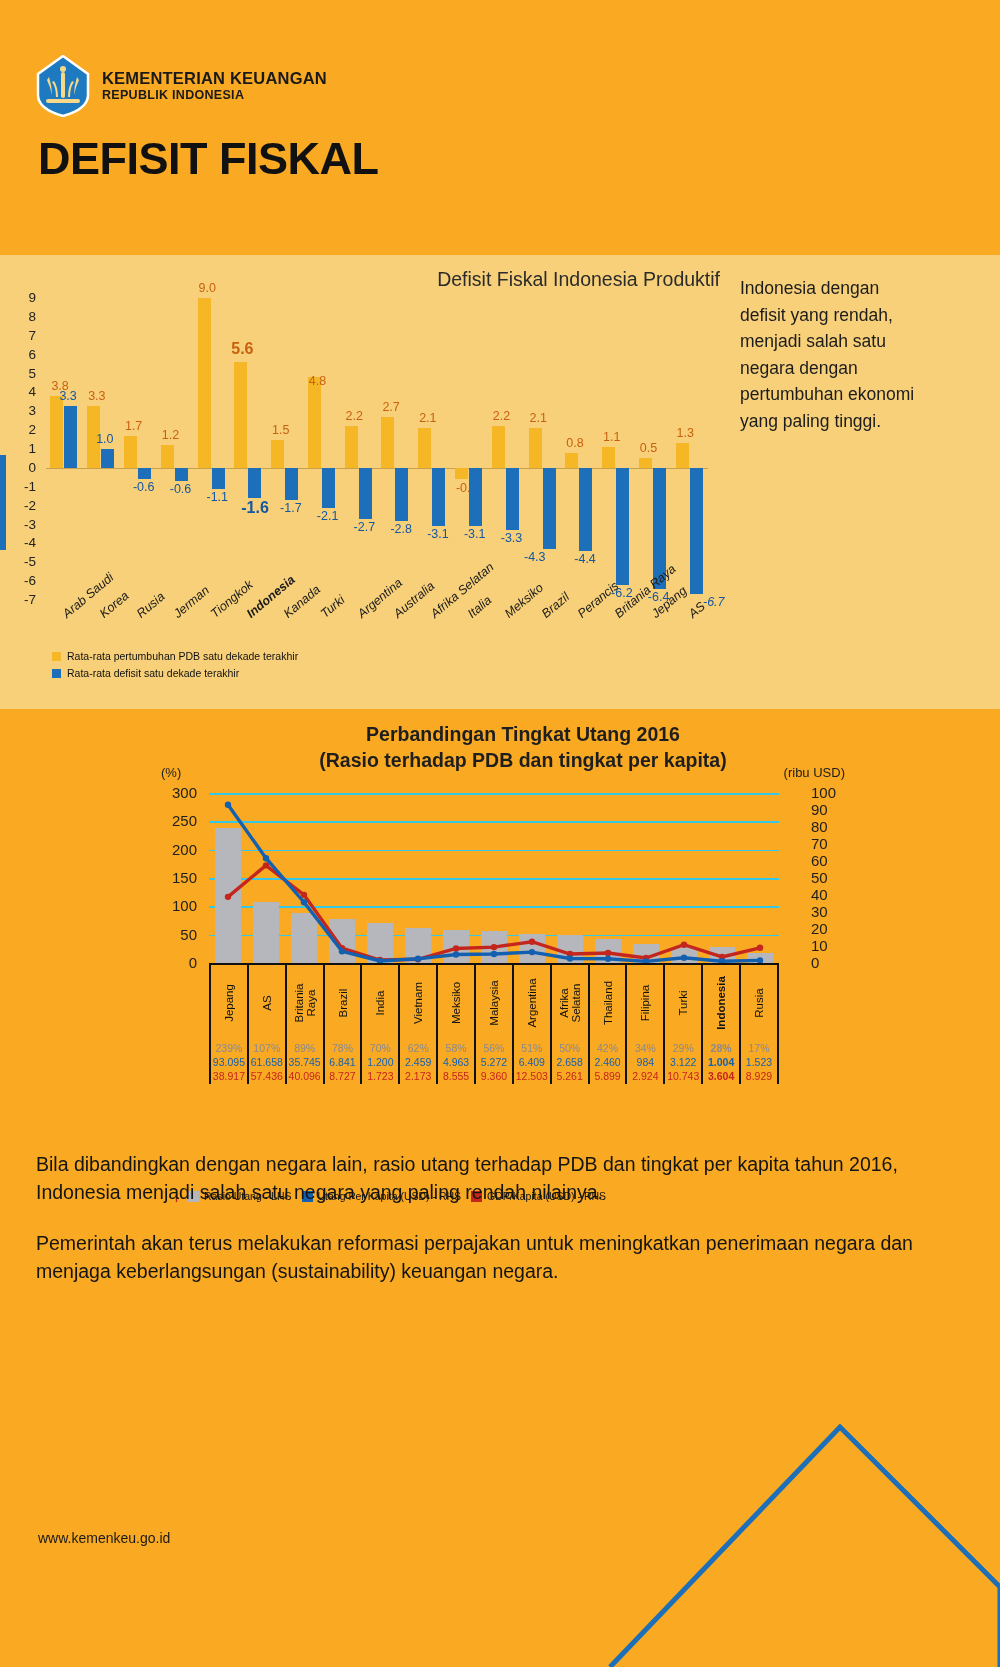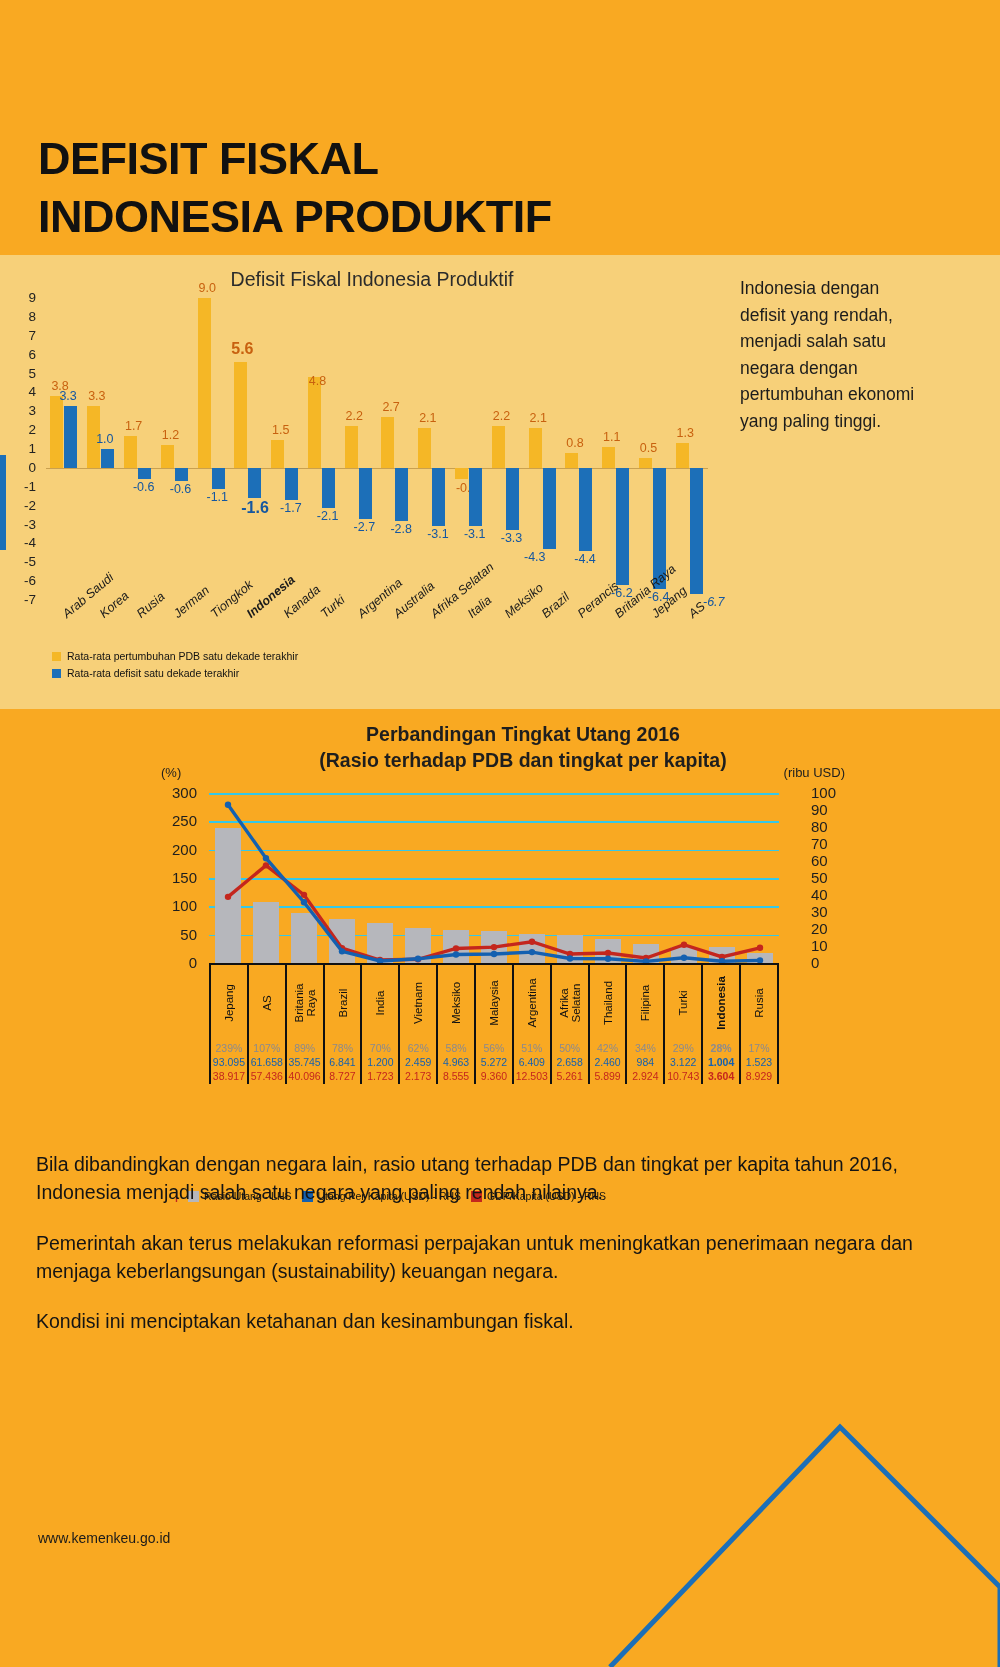--- a/index.html
+++ b/index.html
@@ -14,21 +14,21 @@
   #logo-mark { width:54px; height:62px; position:relative; }
   #ministry-text { line-height:1.15; }
   #ministry-name { font-size:16.5px; font-weight:bold; letter-spacing:.2px; color:#1a1a1a; }
   #ministry-sub { font-size:12.5px; font-weight:bold; letter-spacing:.3px; color:#1a1a1a; }
   #main-title { position:absolute; left:38px; top:130px; font-size:45px; font-weight:bold;
     line-height:1.28; letter-spacing:-0.5px; color:#111; }
 
   
   #panel1 { position:absolute; left:0; top:250px; width:1000px; height:455px; background:#F7D079; }
   #panel1-divider { position:absolute; left:0; top:250px; width:1000px; height:5px; background:#F9A922; }
-  #chart1-title { position:absolute; left:0; top:18px; width:720px; text-align:center;
+  #chart1-title { position:absolute; left:0; top:18px; width:720px; text-align:right;
     font-size:19.5px; color:#2b2b2b;padding-left:24px; }
   #chart1 { position:absolute; left:0; top:48px; width:720px; height:340px; }
   .c1-ylab { position:absolute; right:0; font-size:13.5px; color:#222; text-align:right; width:22px; }
   #c1-plot { position:absolute; left:46px; top:0; width:662px; height:302px; }
   #c1-zero { position:absolute; left:0; width:100%; height:1px; background:#C9A050; }
   .c1-bar { position:absolute; width:13px; }
   .c1-bar.pos { background:#F5B726; }
   .c1-bar.neg { background:#1C6FB8; }
   .c1-val { position:absolute; font-size:12.5px; white-space:nowrap; }
   .c1-val.pos { color:#C8610F; }
@@ -85,23 +85,42 @@
   #body-copy { position:absolute; left:36px; top:-55px; width:880px; font-size:19.5px;
     line-height:1.45; color:#141414; }
   #body-copy p { margin-bottom:22px; }
   #website { position:absolute; left:38px; top:325px; font-size:14px; color:#1a1a1a; }
   #deco { position:absolute; right:0; bottom:-60px; width:400px; height:430px; }
 </style>
 </head>
 <body>
 
 <div id="header">
+  <div id="logo-block">
+    <div id="logo-mark">
+      <svg width="54" height="62" viewBox="0 0 54 62">
+        <path d="M27 1 L52 19 L52 40 Q52 54 27 61 Q2 54 2 40 L2 19 Z" fill="#1E7AC0" stroke="#ffffff" stroke-width="2.5"></path>
+        <g fill="#F5D88A">
+          <path d="M13 22 q3 9 3 18 q-2-9-5-15 z"></path>
+          <path d="M41 22 q-3 9-3 18 q2-9 5-15 z"></path>
+          <rect x="25" y="17" width="4" height="26" rx="2"></rect>
+          <path d="M18 26 q4 6 4 16 h-2 q0-10-4-15z"></path>
+          <path d="M36 26 q-4 6-4 16 h2 q0-10 4-15z"></path>
+          <circle cx="27" cy="14" r="3"></circle>
+        </g>
+        <rect x="10" y="44" width="34" height="4" rx="2" fill="#F5D88A"></rect>
+      </svg>
+    </div>
+    <div id="ministry-text">
+      <div id="ministry-name">KEMENTERIAN KEUANGAN</div>
+      <div id="ministry-sub">REPUBLIK INDONESIA</div>
+    </div>
+  </div>
   <div id="main-title">
     <div>DEFISIT FISKAL</div>
-    <div>INDONESIA PRODUKTIF</div>
   </div>
 </div>
 
 <div id="panel1">
   <div id="sidebar-accent"></div>
   <div id="chart1-title">Defisit Fiskal Indonesia Produktif</div>
   <div id="chart1">
     <div id="c1-yaxis">
         <div class="c1-ylab" style="top: -8px; left: 14px;">9</div>
         <div class="c1-ylab" style="top: 10.875px; left: 14px;">8</div>
@@ -436,19 +455,18 @@
           <span>GDP/Kapita (USD) - RHS</span>
         </div>
       </div>
   </div>
 </div>
 
 <div id="panel3">
   <div id="body-copy">
       <p>Bila dibandingkan dengan negara lain, rasio utang terhadap PDB dan tingkat per kapita tahun 2016, Indonesia menjadi salah satu negara yang paling rendah nilainya.</p>
       <p>Pemerintah akan terus melakukan reformasi perpajakan untuk meningkatkan penerimaan negara dan menjaga keberlangsungan (sustainability) keuangan negara.</p>
-      <p>Kondisi ini menciptakan ketahanan dan kesinambungan fiskal.</p>
     </div>
   <div id="website">www.kemenkeu.go.id</div>
   <svg id="deco" viewBox="0 0 400 430">
     <polyline points="10,370 240,130 400,290 400,430" fill="none" stroke="#1C6FB8" stroke-width="5"></polyline>
   </svg>
 </div>
 
 </body></html>

